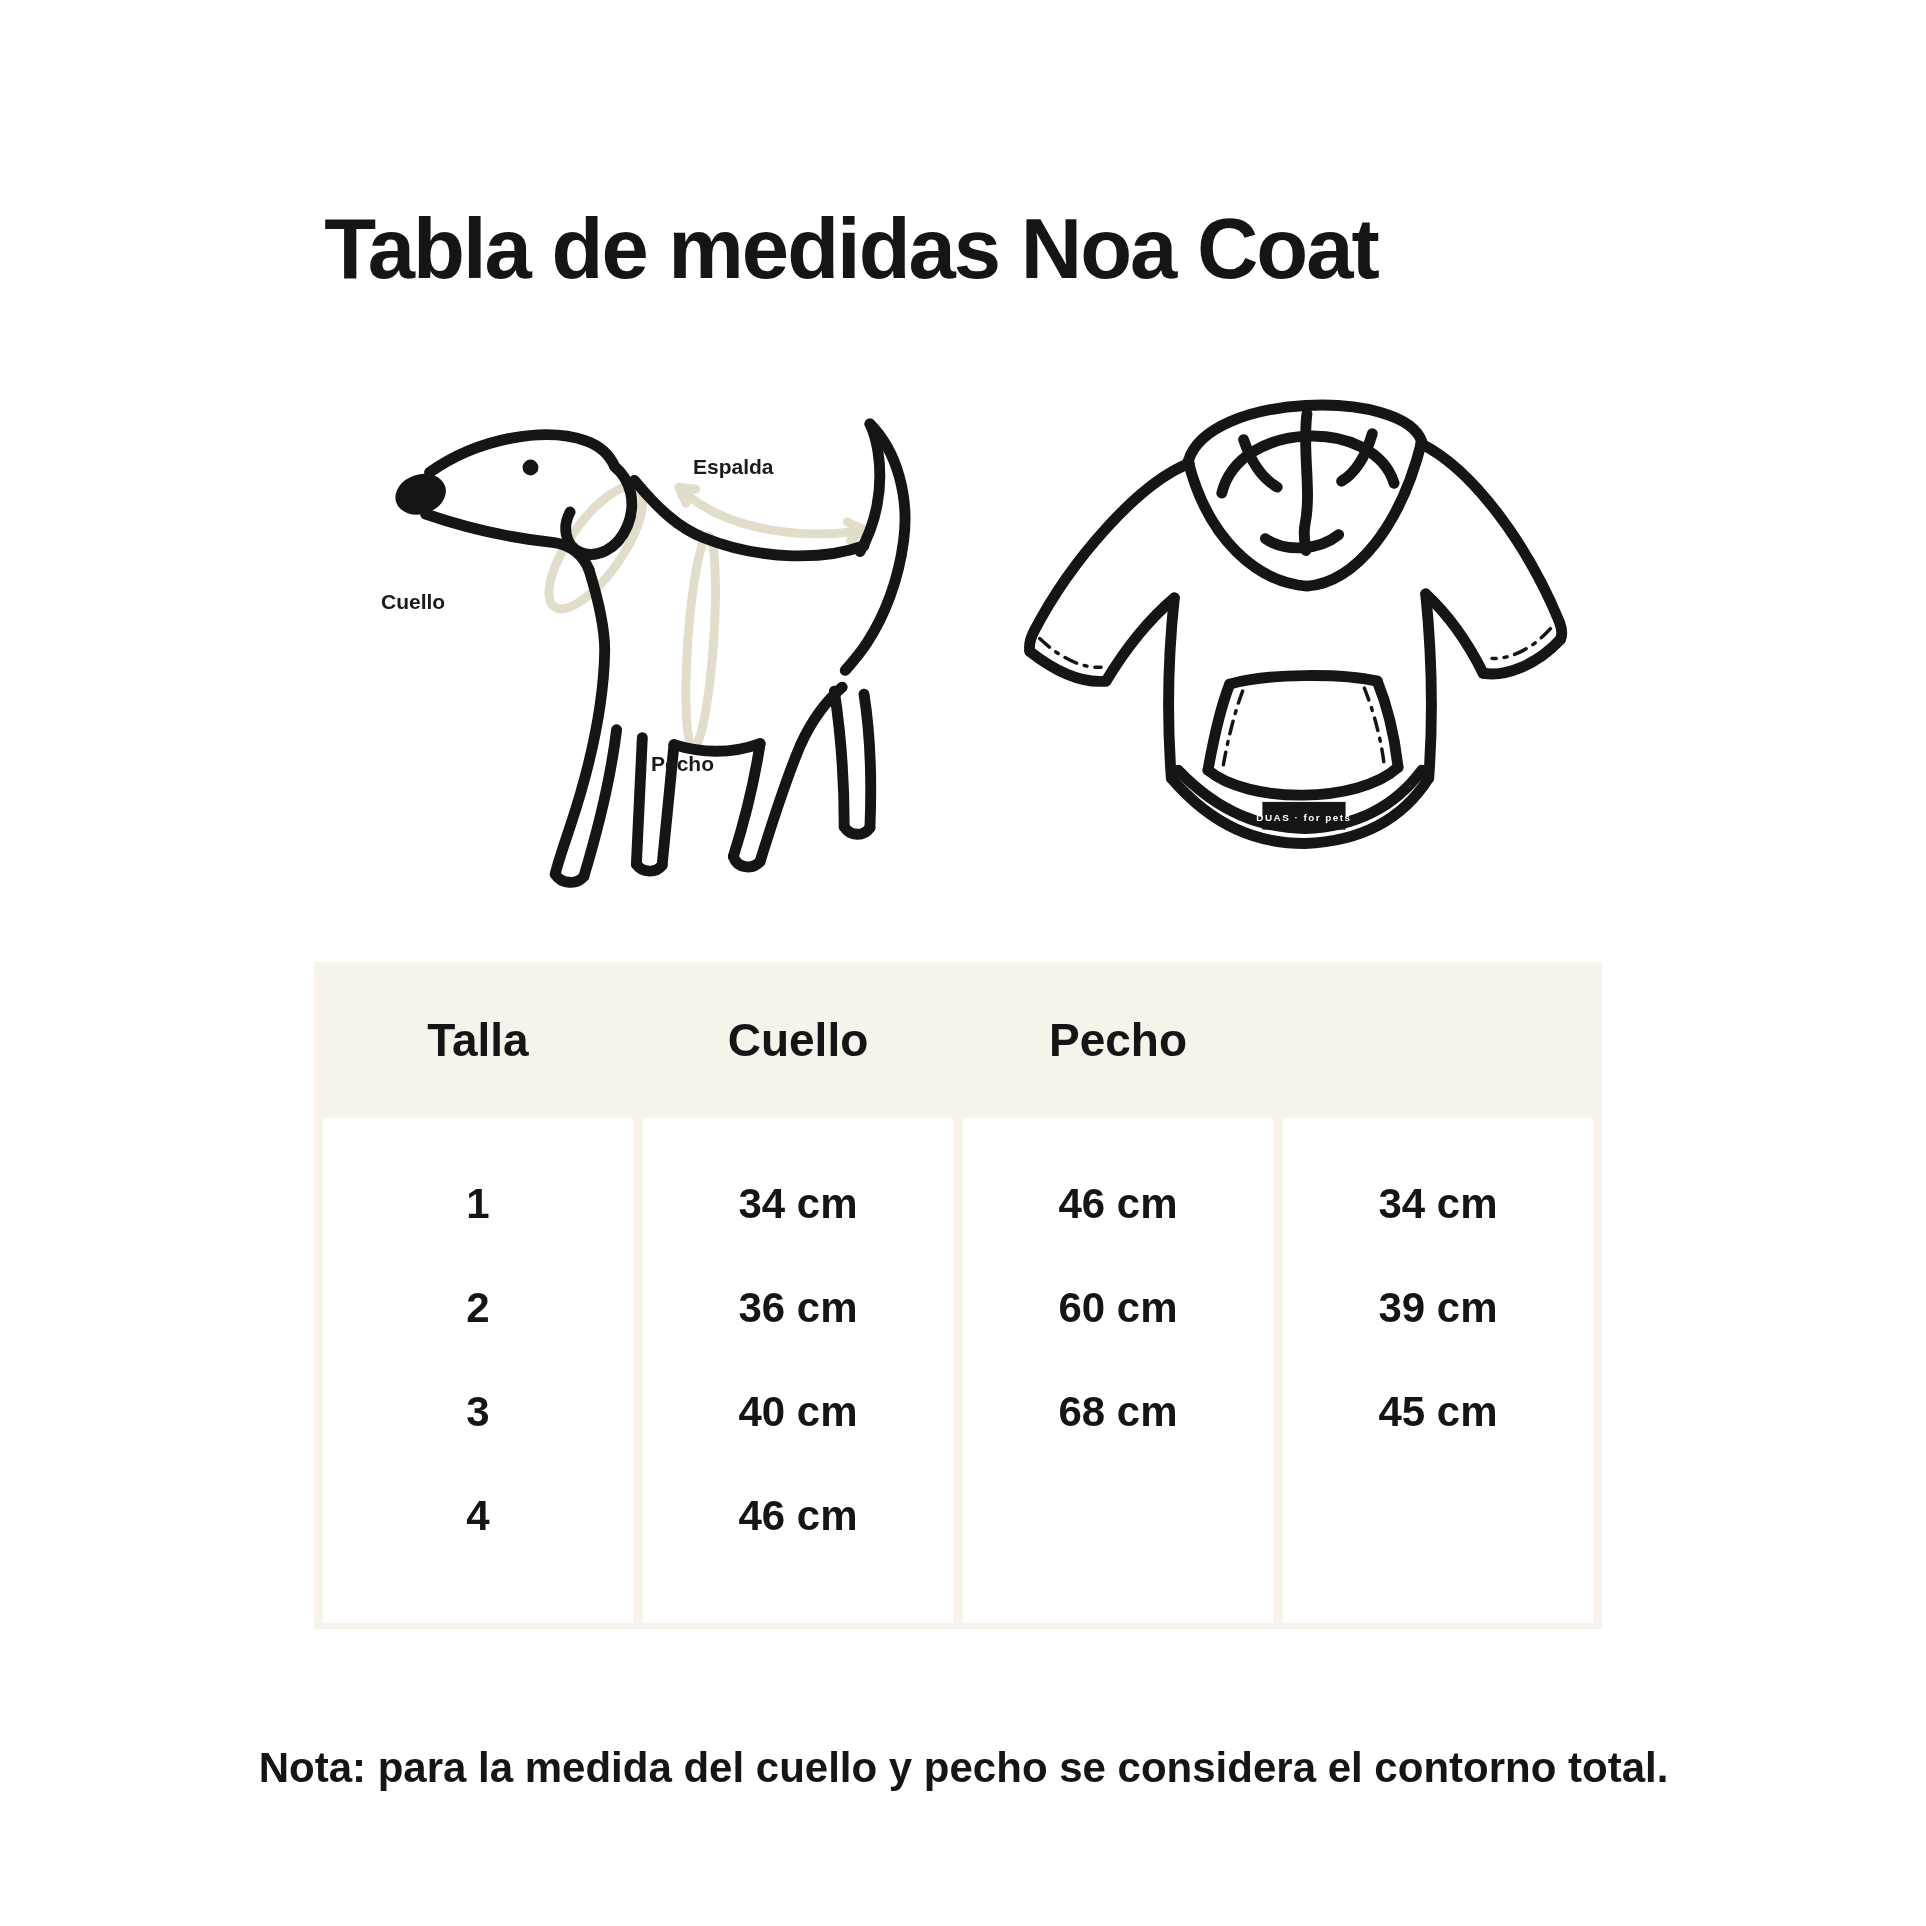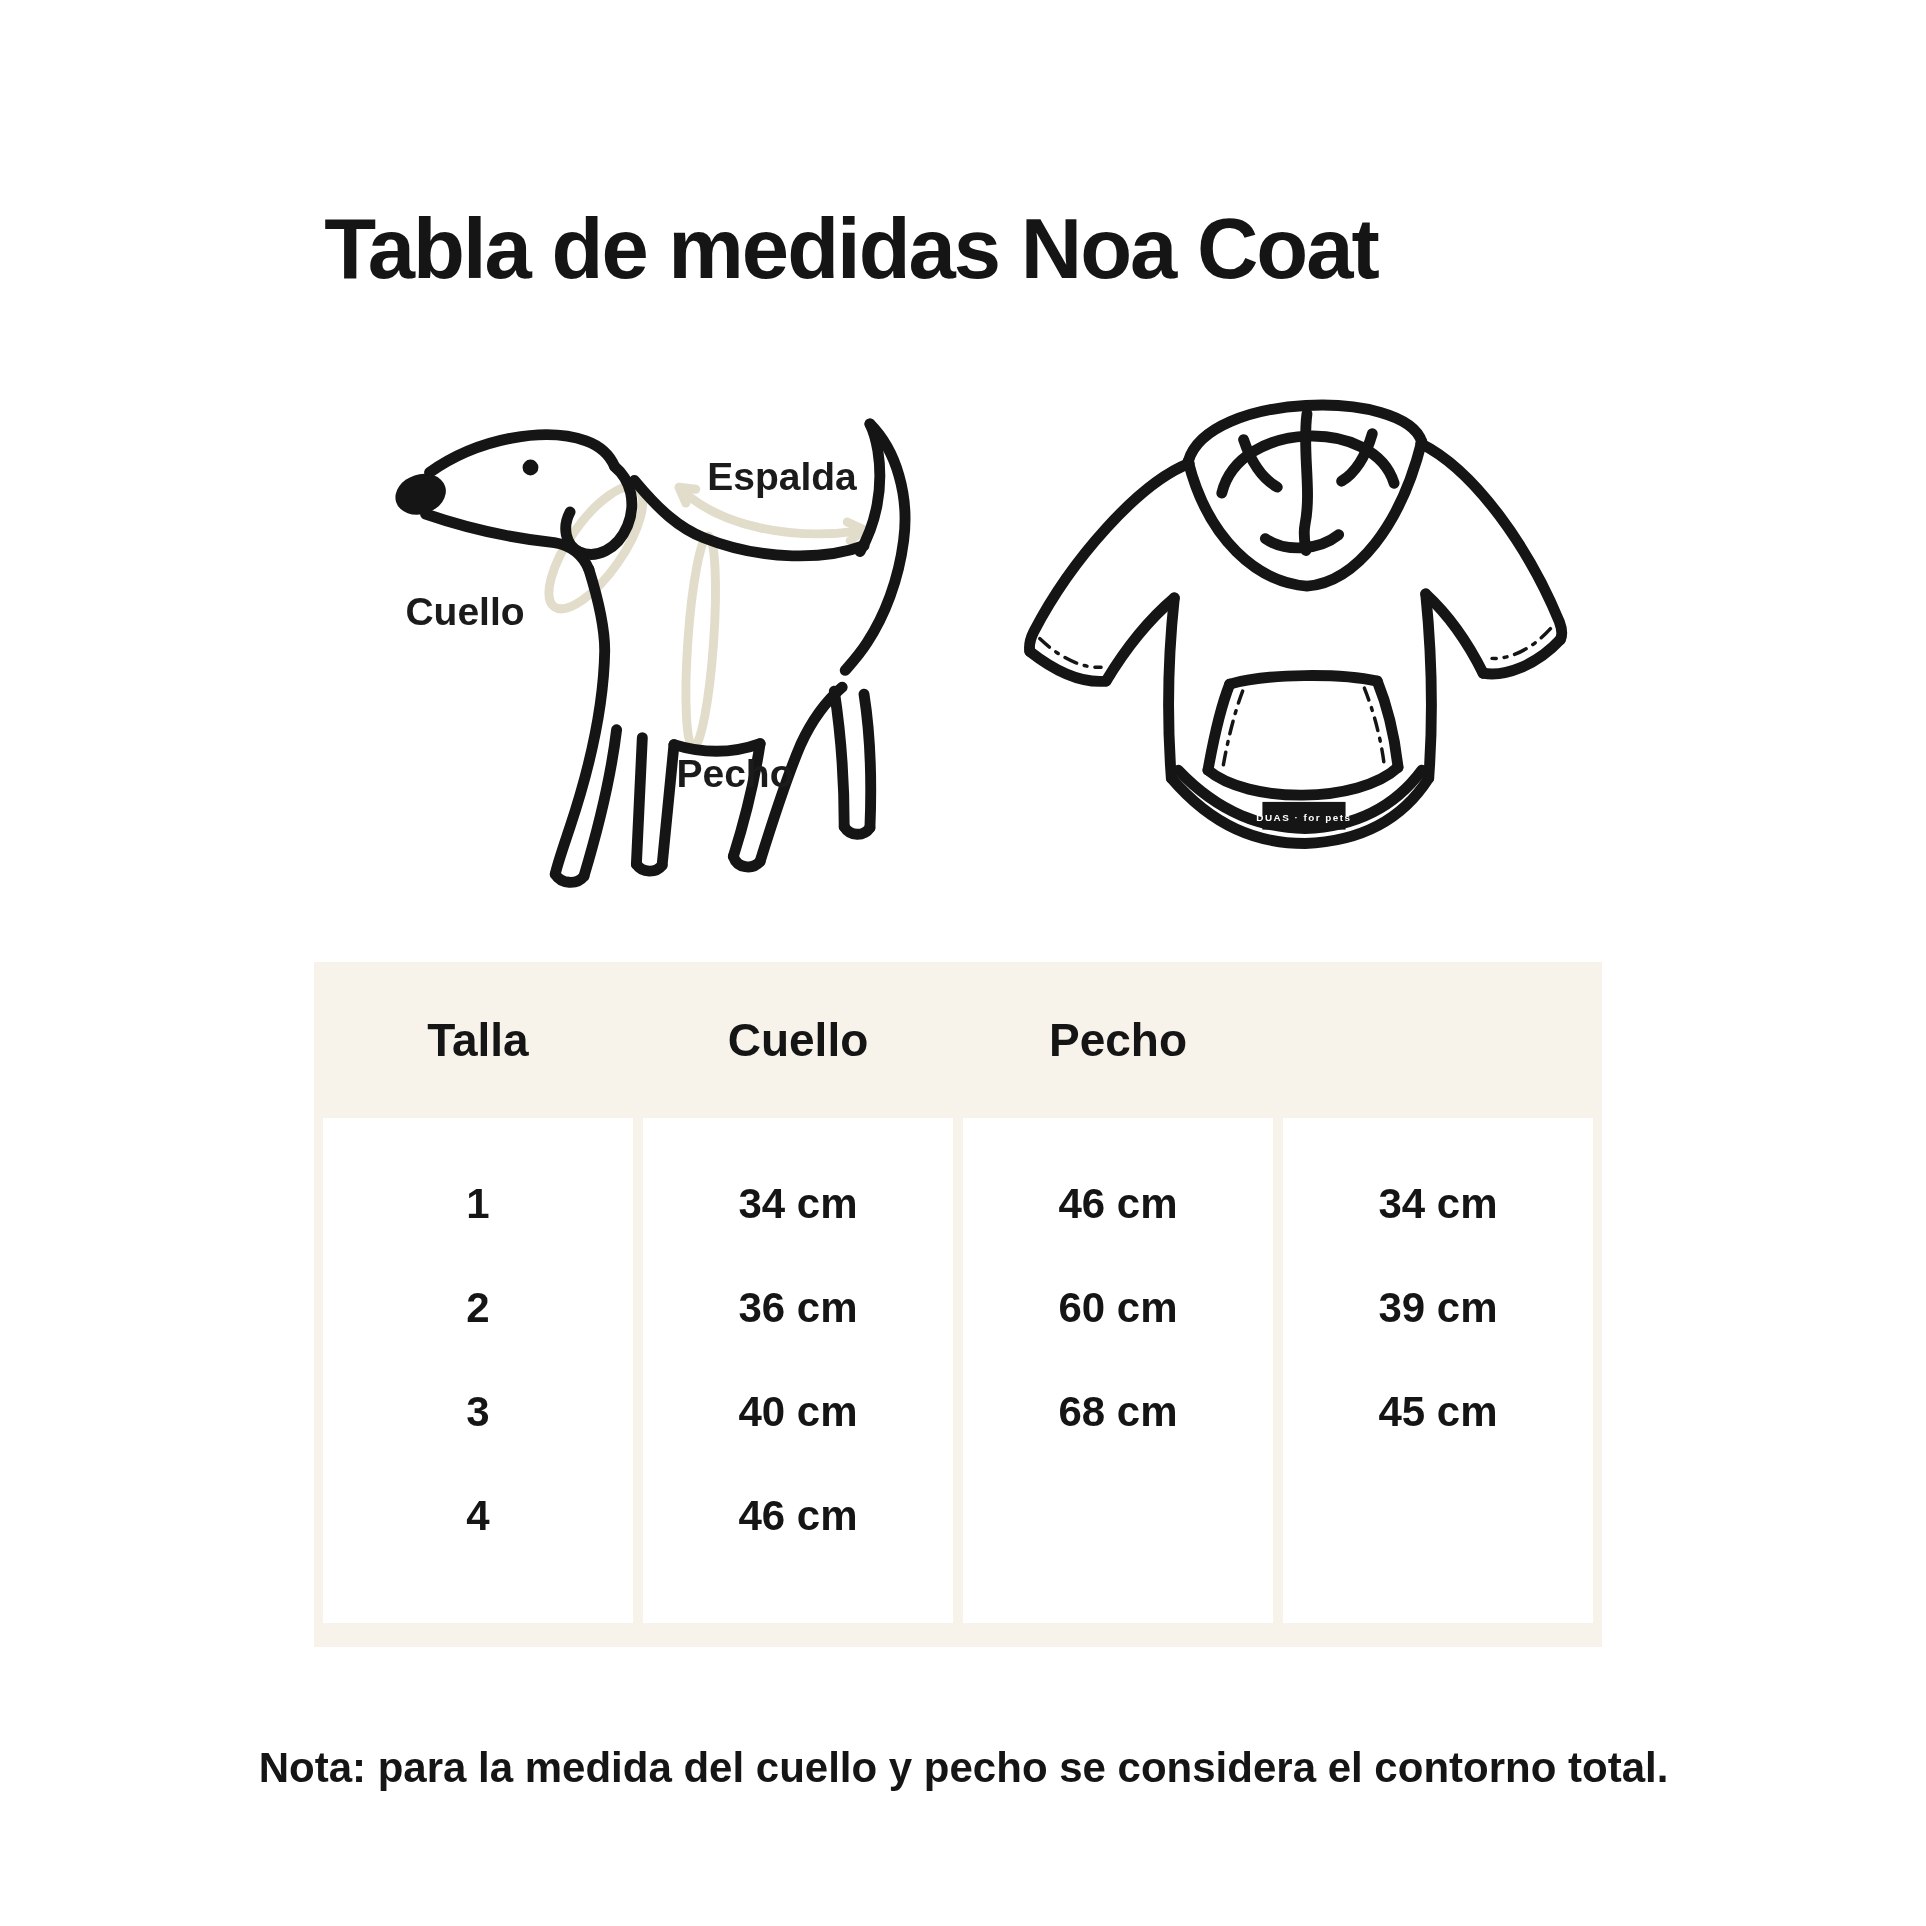--- a/index.html
+++ b/index.html
@@ -9,29 +9,29 @@
   }
   .title{
     position:absolute;left:0;top:194px;width:1702px;height:109px;
     display:flex;align-items:center;justify-content:center;
     font-size:85px;font-weight:700;letter-spacing:-2px;color:#151515;
   }
   
   .dog-svg{position:absolute;left:386px;top:411px;}
   .hoodie-svg{position:absolute;left:1010px;top:376px;}
   .diagram-label{
-    position:absolute;font-size:39px;font-weight:700;color:#1b1b1b;text-align:center;
+    position:absolute;font-size:21px;font-weight:700;color:#1b1b1b;
   }
   .lbl-espalda{left:693px;top:455px;width:178px;}
   .lbl-cuello{left:381px;top:590px;width:168px;}
   .lbl-pecho{left:651px;top:752px;width:168px;}
   
   .size-table{
     position:absolute;left:314px;top:962px;width:1288px;
-    background:#f7f3eb;padding-bottom:24px;box-sizing:border-box;
+    background:#f7f3eb;padding-bottom:6px;box-sizing:border-box;
   }
   .size-table .head{
     display:grid;grid-template-columns:repeat(4,1fr);column-gap:10px;
     height:156px;align-items:center;padding:0 9px;
   }
   .size-table .head .hcell{
     text-align:center;font-size:46px;font-weight:700;color:#151515;
   }
   .size-table .body{
     display:grid;grid-template-columns:repeat(4,1fr);column-gap:10px;padding:0 9px;

